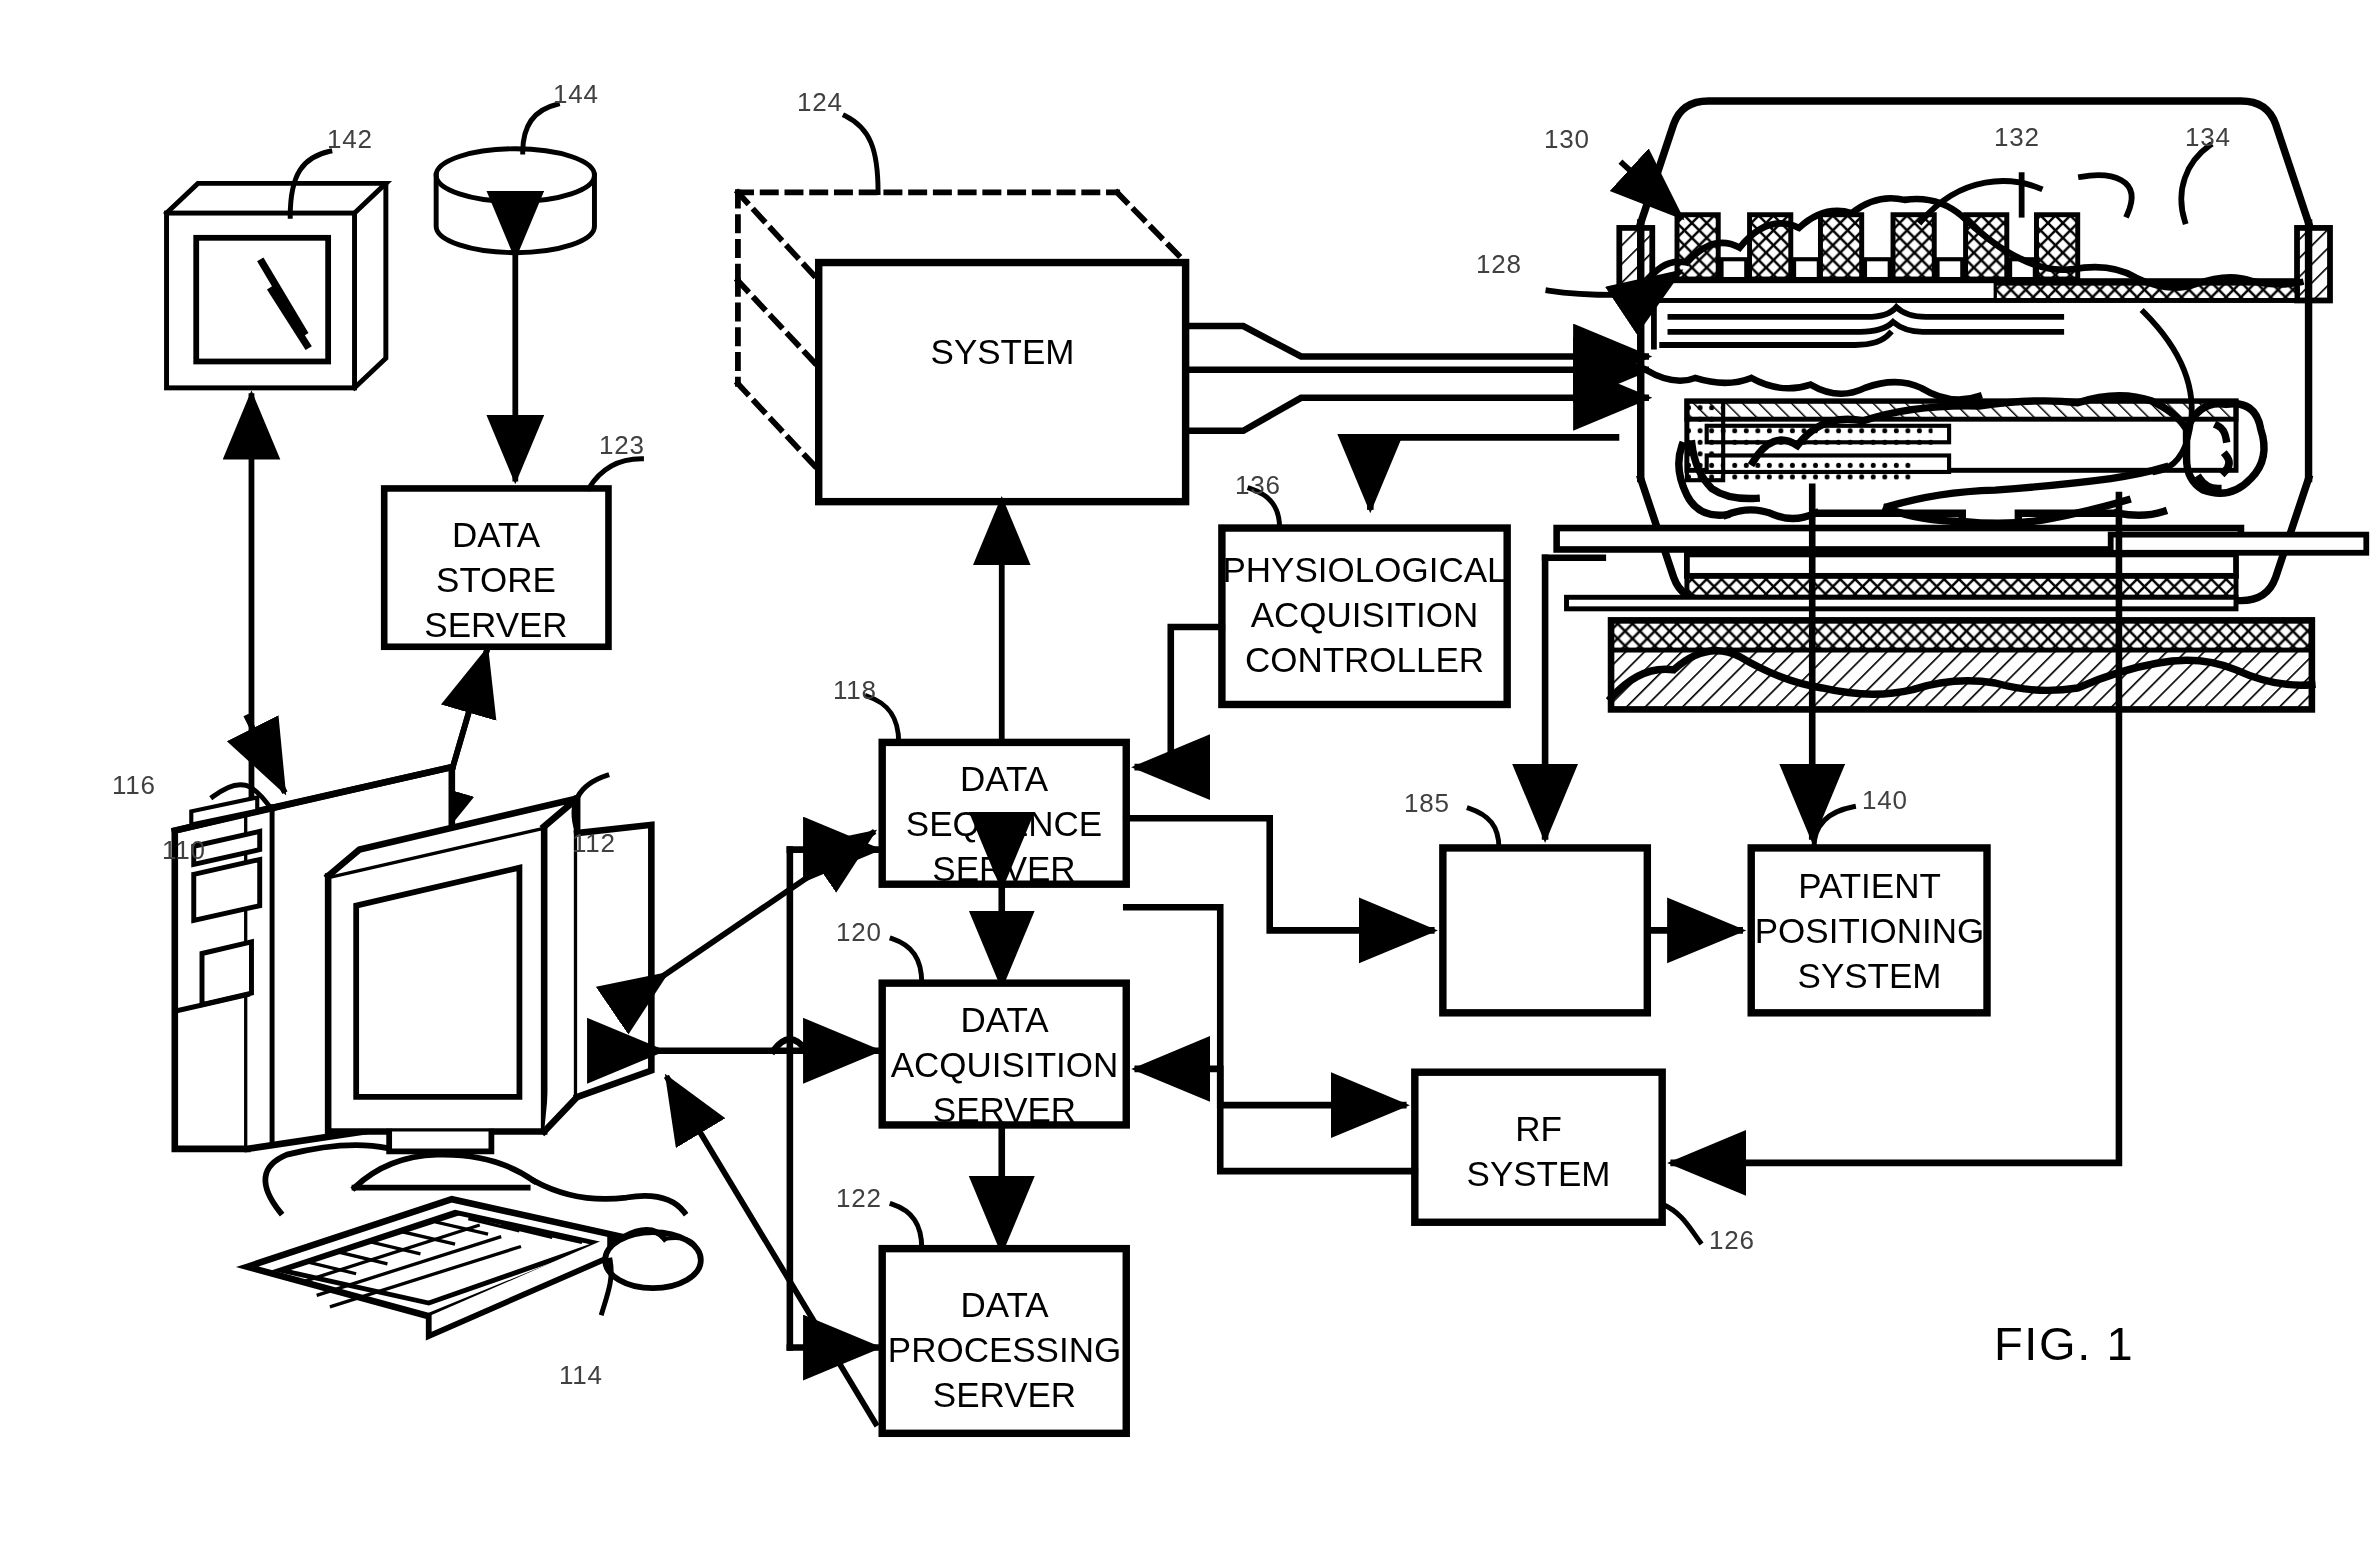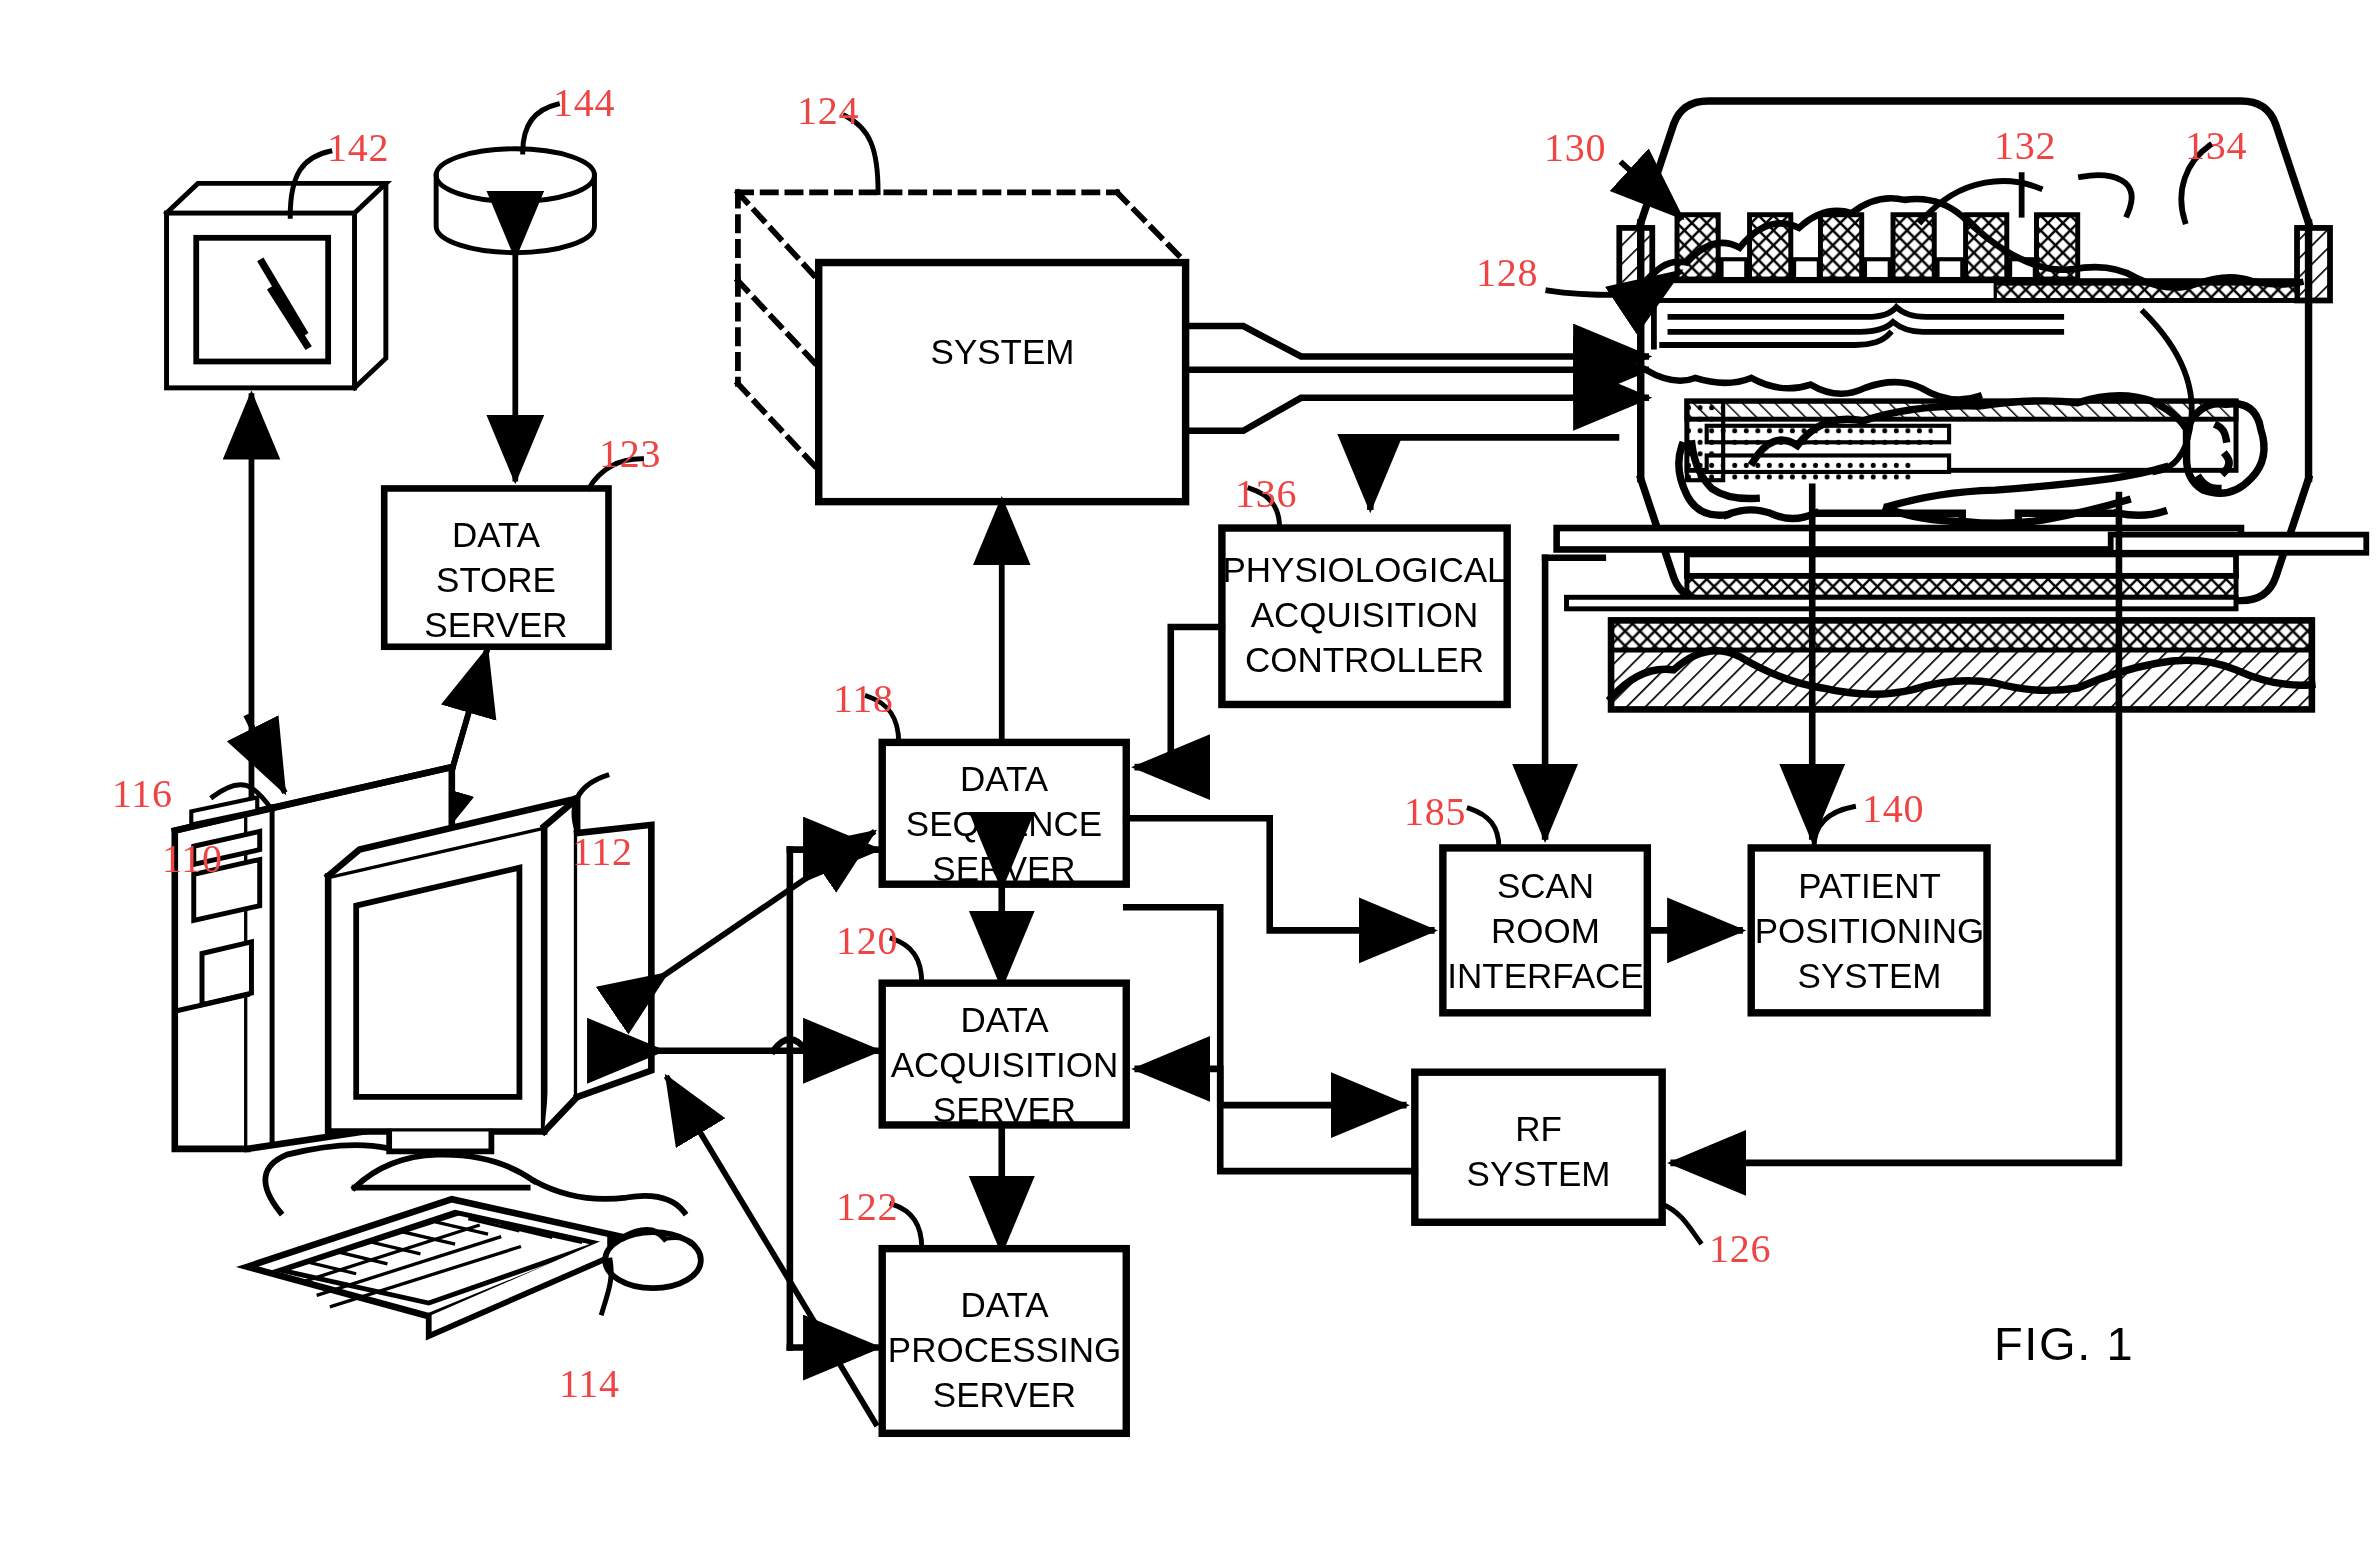--- a/index.html
+++ b/index.html
@@ -1,20 +1,20 @@
 <!DOCTYPE html>
 <html style="font-size:13px"><head>
 <meta charset="utf-8">
 <style>
   html,body{margin:0;padding:0;background:#ffffff;}
   body{width:2377px;height:1559px;position:relative;overflow:hidden;
        font-family:"Liberation Sans", sans-serif;}
   #fig{position:absolute;left:0;top:0;width:2377px;height:1559px;}
-  .lbl{position:absolute;font-family:Liberation Serif, serif;
-       font-size:40px;color:#ef4444;letter-spacing:0.8px;white-space:nowrap;}
+  .lbl{position:absolute;font-family:Liberation Sans, sans-serif;
+       font-size:26px;color:#404040;letter-spacing:0.8px;white-space:nowrap;}
   .boxtxt{position:absolute;text-align:center;font-size:35px;line-height:1.28;
           color:#000;font-family:"Liberation Sans",sans-serif;}
   .figcap{position:absolute;font-size:47px;color:#000;letter-spacing:1.6px;}
   svg{position:absolute;left:0;top:0;}
 </style>
 </head>
 <body>
 
 <div id="fig">
 
@@ -347,25 +347,20 @@
   <div>PROCESSING</div>
   <div>SERVER</div>
 </div>
 
 <div class="boxtxt" style="left:1222px;top:548px;width:285px;">
   <div>PHYSIOLOGICAL</div>
   <div>ACQUISITION</div>
   <div>CONTROLLER</div>
 </div>
 
-<div class="boxtxt" style="left:1443px;top:864px;width:205px;">
-  <div>SCAN</div>
-  <div>ROOM</div>
-  <div>INTERFACE</div>
-</div>
 
 <div class="boxtxt" style="left:1750px;top:864px;width:239px;">
   <div>PATIENT</div>
   <div>POSITIONING</div>
   <div>SYSTEM</div>
 </div>
 
 <div class="boxtxt" style="left:1415px;top:1107px;width:247px;">
   <div>RF</div>
   <div>SYSTEM</div>

